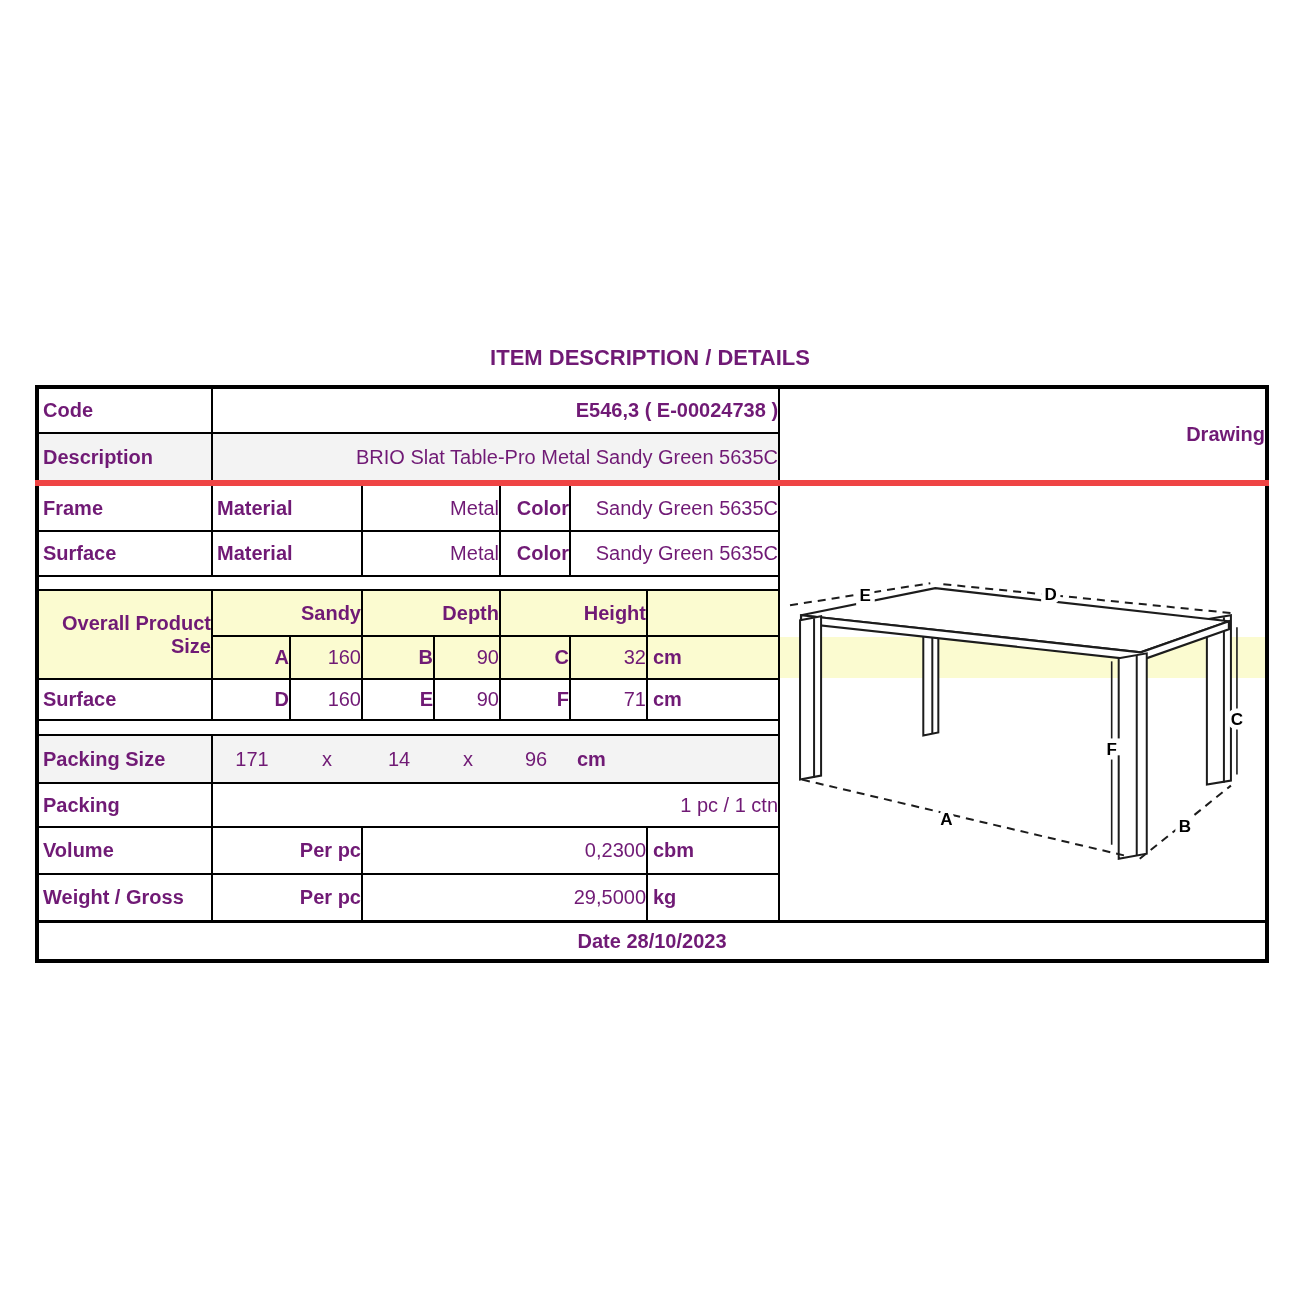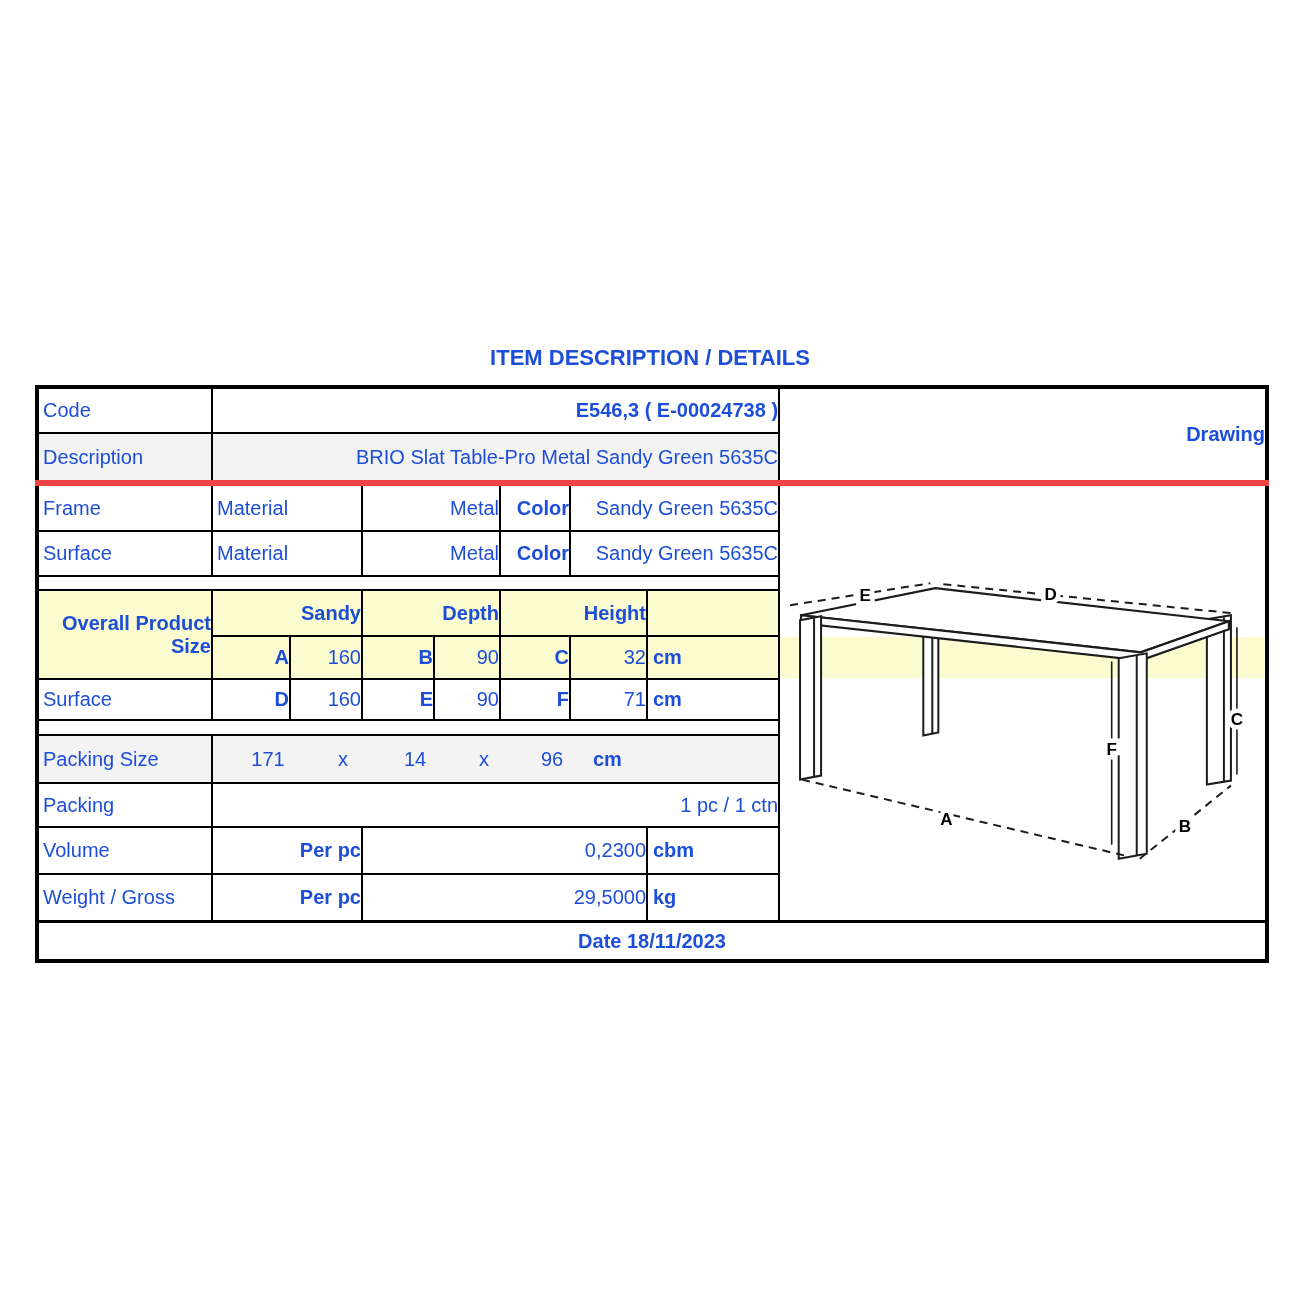--- a/index.html
+++ b/index.html
@@ -1,35 +1,35 @@
 <!DOCTYPE html>
 <html><head>
 <meta charset="utf-8">
 <style>
   html,body{margin:0;padding:0;background:#ffffff;}
   .page{position:relative;width:1300px;height:1300px;background:#ffffff;
-        font-family:"Liberation Sans",sans-serif;color:#1d4ed8;}
+        font-family:"Liberation Sans",sans-serif;color:#701a75;}
   .doc-title{position:absolute;top:345px;left:0;width:100%;text-align:center;
              font-size:22px;font-weight:bold;}
   table.spec{position:absolute;left:35px;top:385px;width:1230px;
              border-collapse:collapse;table-layout:fixed;
              border:4px solid #000;background:#fff;}
   td{border:2px solid #000;font-size:20px;padding:0;overflow:hidden;vertical-align:middle;}
-  .lbl{font-weight:normal;text-align:left;padding-left:4px;margin-left:32px;}
+  .lbl{font-weight:bold;text-align:left;padding-left:4px;margin-left:32px;}
   .ctr{text-align:right;}
   .bold{font-weight:bold;}
   .gray{background:#F3F3F3;}
   .yellow{background:#FBFBD0;}
   .thickb{border-bottom:6px solid #ef4444;}
   .unit{font-weight:bold;text-align:left;padding-left:5px;}
   .gap td{background:#fff;}
   .date-cell{border-top:3px solid #000;text-align:center;font-weight:bold;}
   .drawing-cell{vertical-align:top;padding:0;}
   .drawing-cell svg{display:block;width:100%;height:100%;}
-  .inner-grid{display:grid;grid-template-columns:78px 72px 72px 66px 70px 209px;align-items:center;padding-left:16px;}
+  .inner-grid{display:grid;grid-template-columns:78px 72px 72px 66px 70px 209px;align-items:center;}
   .inner-grid .ig-c{text-align:center;}
   .inner-grid .ig-u{font-weight:bold;text-align:left;padding-left:6px;}
   .dim-label{font-family:"Liberation Sans",sans-serif;font-size:17px;font-weight:bold;
              fill:#000;stroke:#fff;stroke-width:9px;paint-order:stroke;text-anchor:middle;}
 </style>
 </head>
 <body>
 
 <div class="page">
 
@@ -185,18 +185,18 @@
     </tr>
 
     <tr style="height:47px">
       <td class="lbl">Weight / Gross</td>
       <td class="ctr bold" colspan="2">Per pc</td>
       <td class="ctr" colspan="4">29,5000</td>
       <td class="unit">kg</td>
     </tr>
 
     <tr style="height:40px">
-      <td class="date-cell" colspan="9">Date 18/11/2023</td>
+      <td class="date-cell" colspan="9">Date 28/10/2023</td>
     </tr>
   </tbody>
     </table>
 
 </div>
 
 </body></html>

